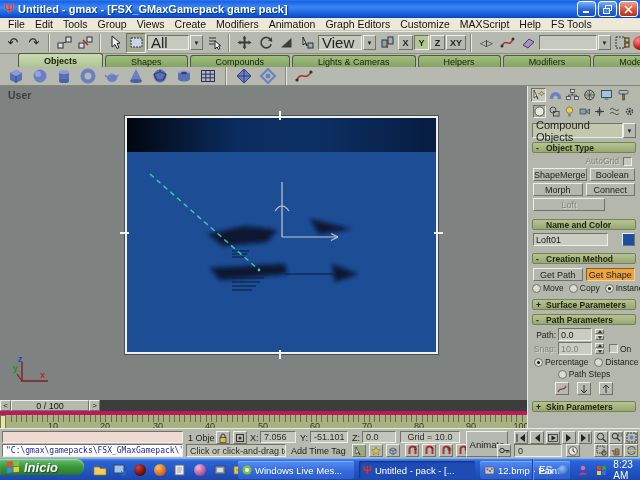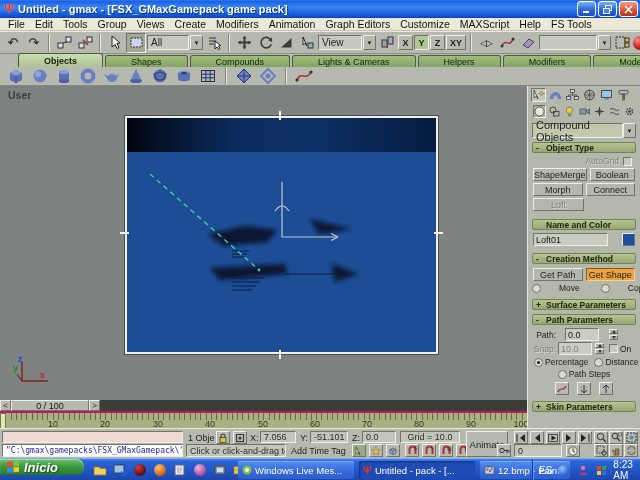--- a/index.html
+++ b/index.html
@@ -30,21 +30,21 @@
   .tbtn{width:20px;height:20px;display:flex;align-items:center;justify-content:center;
     font-size:13px;color:#222;flex:none;}
   .tbtn svg{display:block;}
   .tbtn.pressed{background:#a2ab90;border:1px solid;border-color:#6f7368 #eef0e8 #eef0e8 #6f7368;box-sizing:border-box;}
   .axisbtn{width:15px;height:15px;border:1px solid;border-color:#eef0e8 #6f7368 #6f7368 #eef0e8;
     background:#b5b9af;display:flex;align-items:center;justify-content:center;
     font-size:9px;font-weight:bold;color:#222;flex:none;box-sizing:border-box;}
   .axisbtn.active{background:#b4c694;border-color:#6f7368 #eef0e8 #eef0e8 #6f7368;}
   .sep{width:1px;height:18px;background:#83877c;border-right:1px solid #e8eae1;margin:0 3px;flex:none;}
   .ddfield{height:15px;background:#c6c9bd;border:1px solid;border-color:#6f7368 #eef0e8 #eef0e8 #6f7368;
-    display:flex;align-items:center;font-size:10px;color:#222;padding:0 3px;box-sizing:border-box;flex:none;}
+    display:flex;align-items:center;font-size:15px;color:#222;padding:0 3px;box-sizing:border-box;flex:none;}
   .ddarrow{width:13px;height:15px;background:#b5b9af;border:1px solid;border-color:#eef0e8 #6f7368 #6f7368 #eef0e8;
     display:flex;align-items:center;justify-content:center;font-size:6px;color:#222;box-sizing:border-box;flex:none;}
   .ball{width:14px;height:14px;border-radius:50%;flex:none;}
   
   .tabbar{position:absolute;top:54px;left:0;width:640px;height:13px;display:flex;align-items:flex-end;
     padding-left:18px;box-sizing:border-box;gap:2px;background:#b5b9af;}
   .tab{height:11px;background:linear-gradient(#9fbe7d,#85a463);border:1px solid #4e5e3a;border-bottom:none;
     border-radius:3px 3px 0 0;font-size:9px;color:#15200c;display:flex;align-items:center;justify-content:center;
     padding:0 25px;white-space:nowrap;}
   .tab.active{height:13px;background:linear-gradient(#ccdbb6,#aec490);font-weight:bold;}
@@ -100,21 +100,21 @@
   .spin .up i{border-bottom:3px solid #333;}
   .spin .dn i{border-top:3px solid #333;}
   
   .timeslider{position:absolute;top:400px;left:0;width:527px;height:11px;background:#3a3d39;
     display:flex;align-items:center;}
   .tsbtn{width:11px;height:11px;background:#b5b9af;border:1px solid;border-color:#eef0e8 #6f7368 #6f7368 #eef0e8;
     box-sizing:border-box;font-size:8px;display:flex;align-items:center;justify-content:center;color:#222;flex:none;}
   .tsthumb{width:78px;height:11px;background:#b5b9af;border:1px solid;border-color:#eef0e8 #6f7368 #6f7368 #eef0e8;
     box-sizing:border-box;font-size:9px;display:flex;align-items:center;justify-content:center;color:#15180f;flex:none;}
   .trackbar{position:absolute;top:411px;left:0;width:527px;height:17px;background:#a9b183;overflow:hidden;
-    border-top:2px solid #be185d;}
+    border-top:4px solid #be185d;}
   .tbticks{position:absolute;top:0;left:0;width:527px;height:7px;
     background:repeating-linear-gradient(90deg,rgba(56,64,34,.6) 0 1px,transparent 1px 5.27px);}
   .tblabel{position:absolute;top:6px;transform:translateX(-50%);font-size:9px;color:#333c1d;}
   .tbmarker{position:absolute;left:0;top:0;width:6px;height:17px;background:#e8e4ae;border:1px solid #70784e;box-sizing:border-box;}
   
   .statusbar{position:absolute;top:428px;left:0;width:640px;height:30px;background:#b5b9af;
     border-top:1px solid #e9ebe2;}
   .ifield{position:absolute;background:#c2c5ba;border:1px solid;border-color:#6f7368 #eef0e8 #eef0e8 #6f7368;
     box-sizing:border-box;font-size:9px;color:#2a2d26;display:flex;align-items:center;padding:0 3px;overflow:hidden;white-space:nowrap;}
   .slabel{position:absolute;font-size:9px;color:#1c2014;white-space:nowrap;}
@@ -531,21 +531,21 @@
           <span class="cbox"></span>
         </div>
         <div class="btnrow">
           <span class="pbtn">ShapeMerge</span>
           <span class="pbtn">Boolean</span>
         </div>
         <div class="btnrow">
           <span class="pbtn">Morph</span>
           <span class="pbtn">Connect</span>
         </div>
-        <div class="btnrow" style="width:51px">
+        <div class="btnrow" style="width:72px">
           <span class="pbtn dis">Loft</span>
         </div>
       </div>
     </div>
 
     <div class="rollout">
       <div class="rhead">
         <span class="rsign"></span>
         <span class="rtitle">Name and Color</span>
       </div>
@@ -558,21 +558,21 @@
     <div class="rollout">
       <div class="rhead">
         <span class="rsign">-</span>
         <span class="rtitle">Creation Method</span>
       </div>
       <div class="rbody">
         <div class="btnrow">
           <span class="pbtn">Get Path</span>
           <span class="pbtn orange">Get Shape</span>
         </div>
-        <div style="display:flex;align-items:center;gap:18px;margin-top:0">
+        <div style="display:flex;align-items:center;gap:2px;margin-top:0">
           <span class="rad"></span>
           <span class="small">Move</span>
           <span class="rad" style="margin-left:3px"></span>
           <span class="small">Copy</span>
           <span class="rad sel" style="margin-left:3px"></span>
           <span class="small">Instance</span>
         </div>
       </div>
     </div>
 
@@ -582,21 +582,21 @@
         <span class="rtitle">Surface Parameters</span>
       </div>
     </div>
 
     <div class="rollout">
       <div class="rhead">
         <span class="rsign">-</span>
         <span class="rtitle">Path Parameters</span>
       </div>
       <div class="rbody">
-        <div style="display:flex;align-items:center;gap:9px;margin:1px 0">
+        <div style="display:flex;align-items:center;gap:2px;margin:1px 0">
           <span class="small" style="width:24px;text-align:right">Path:</span>
           <span class="nfield" style="width:34px">0.0</span>
           <span class="spin">
               <b class="up">
                 <i></i>
               </b>
               <b class="dn">
                 <i></i>
               </b>
             </span>

